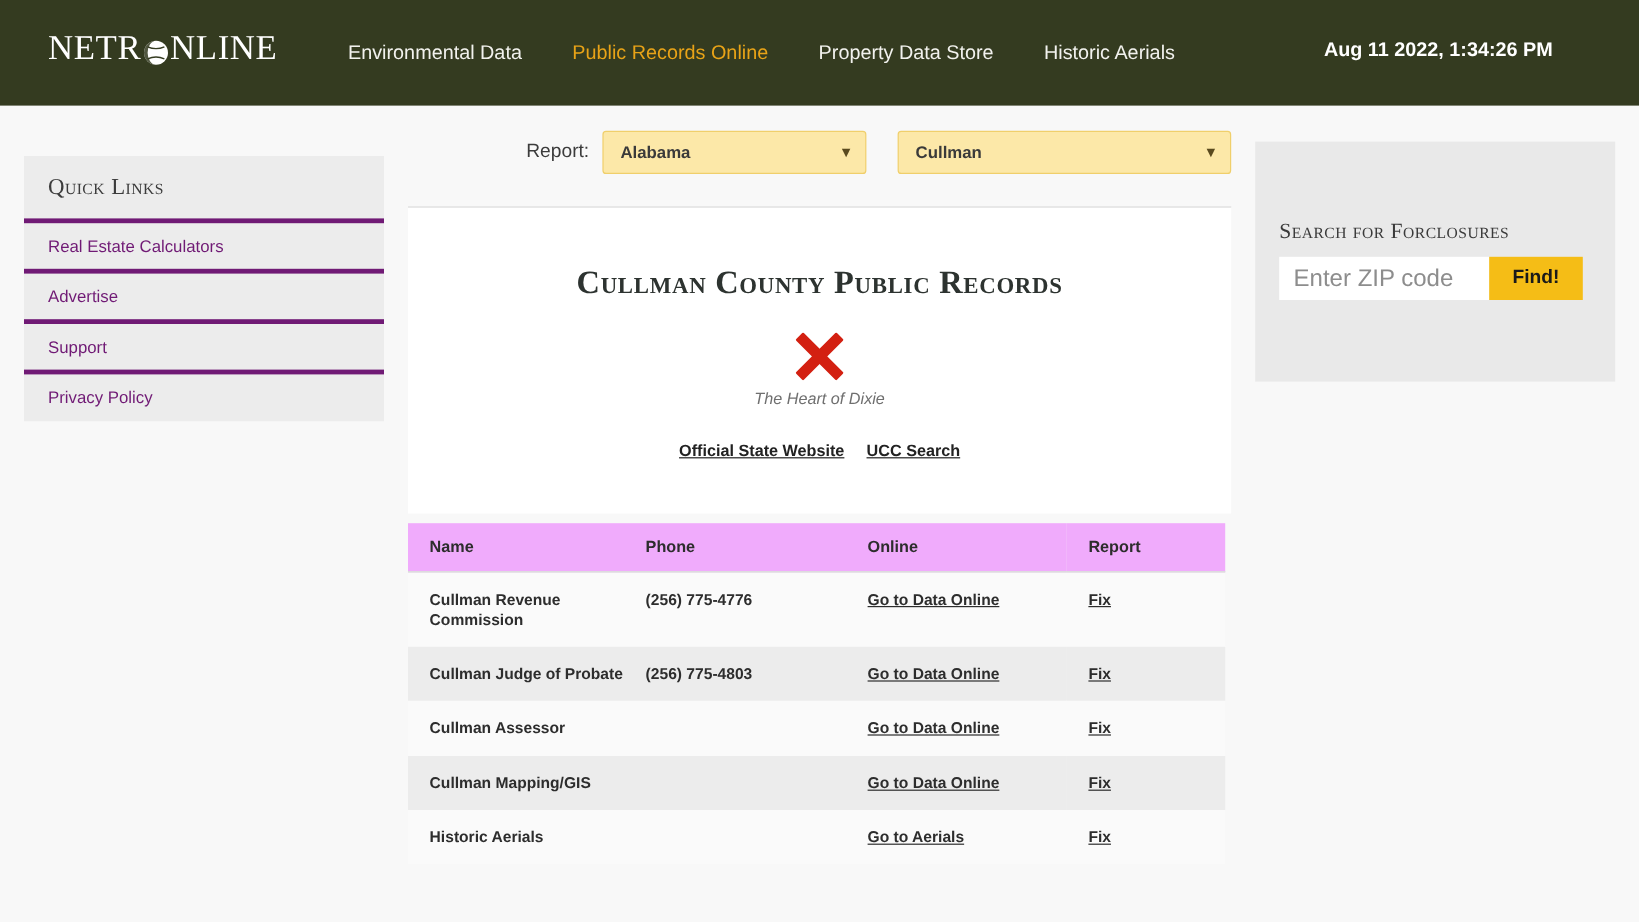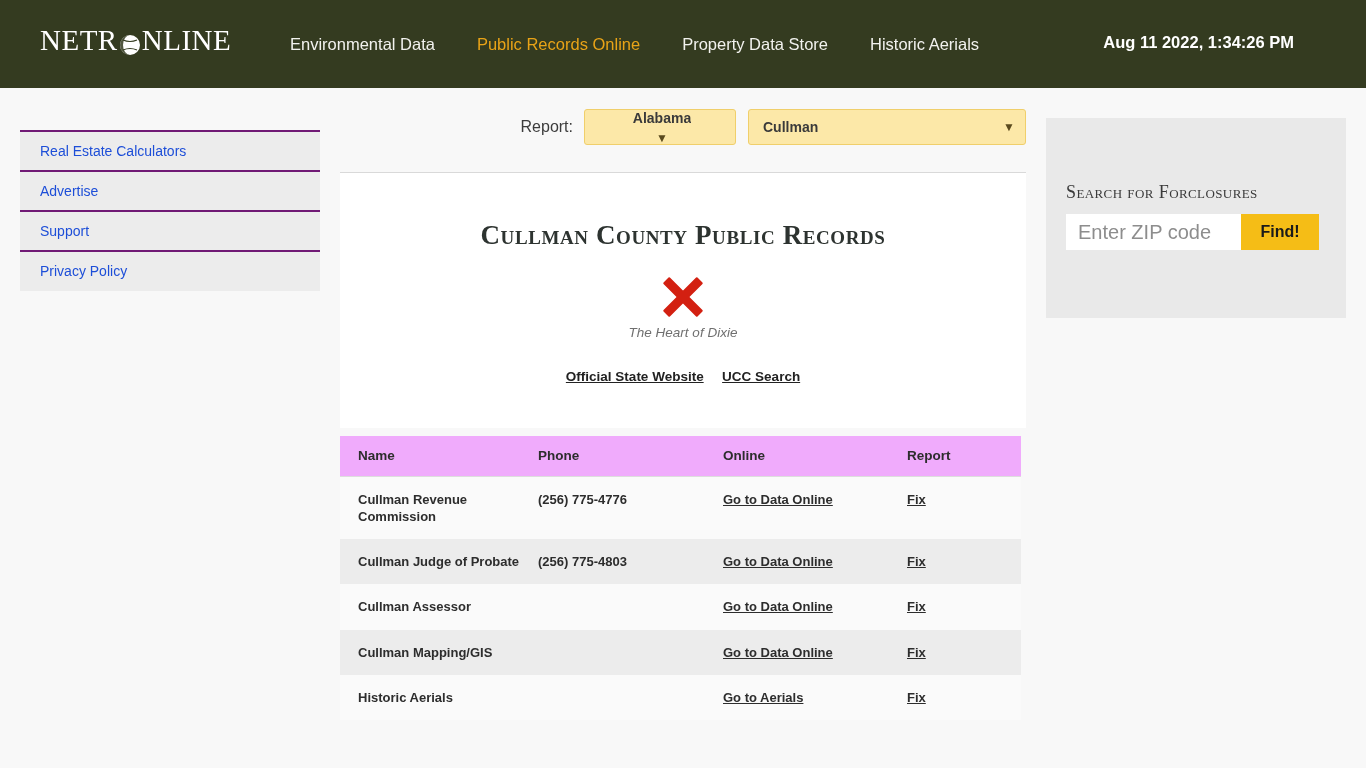--- a/index.html
+++ b/index.html
@@ -81,24 +81,24 @@
   }
   .ql-title {
     font-family: "Liberation Serif", serif;
     font-variant: small-caps;
     font-size: 19px;
     color: #3c3c3c;
     padding: 16px 20px 14px 20px;
     letter-spacing: 0.4px;
   }
   .ql-item {
-    border-top: 2px solid #701a75;
+    border-top: 4px solid #701a75;
     padding: 11px 20px 11px 20px;
     font-size: 14px;
-    color: #1d4ed8;
+    color: #701a75;
     cursor: pointer;
   }
 
   
   .select-bar {
     position: absolute;
     left: 340px;
     top: 109px;
     width: 686px;
     display: flex;
@@ -114,21 +114,21 @@
     position: relative;
     height: 36px;
     background: #fce8a8;
     border: 1px solid #f0cf6b;
     border-radius: 3px;
     display: flex;
     align-items: center;
     padding: 0 10px 0 14px;
     cursor: pointer;
   }
-  .sel-state { width: 152px; margin-right: 12px; flex-direction: column; }
+  .sel-state { width: 220px; margin-right: 26px; }
   .sel-county { width: 278px; }
   .sel-value {
     font-size: 14px;
     font-weight: bold;
     color: #3a3a3a;
     flex: 1;
     white-space: nowrap;
     overflow: hidden;
   }
   .chev {
@@ -298,20 +298,21 @@
     <a href="#">Environmental Data</a>
     <a class="active" href="#">Public Records Online</a>
     <a href="#">Property Data Store</a>
     <a href="#">Historic Aerials</a>
   </nav>
 
   <div class="datetime">Aug 11 2022, 1:34:26 PM</div>
 </div>
 
 <aside class="quick-links">
+  <div class="ql-title">Quick Links</div>
   <div class="ql-item">Real Estate Calculators</div>
   <div class="ql-item">Advertise</div>
   <div class="ql-item">Support</div>
   <div class="ql-item">Privacy Policy</div>
 </aside>
 
 <div class="select-bar">
   <span class="select-label">Report:</span>
 
   <div class="sel sel-state">

